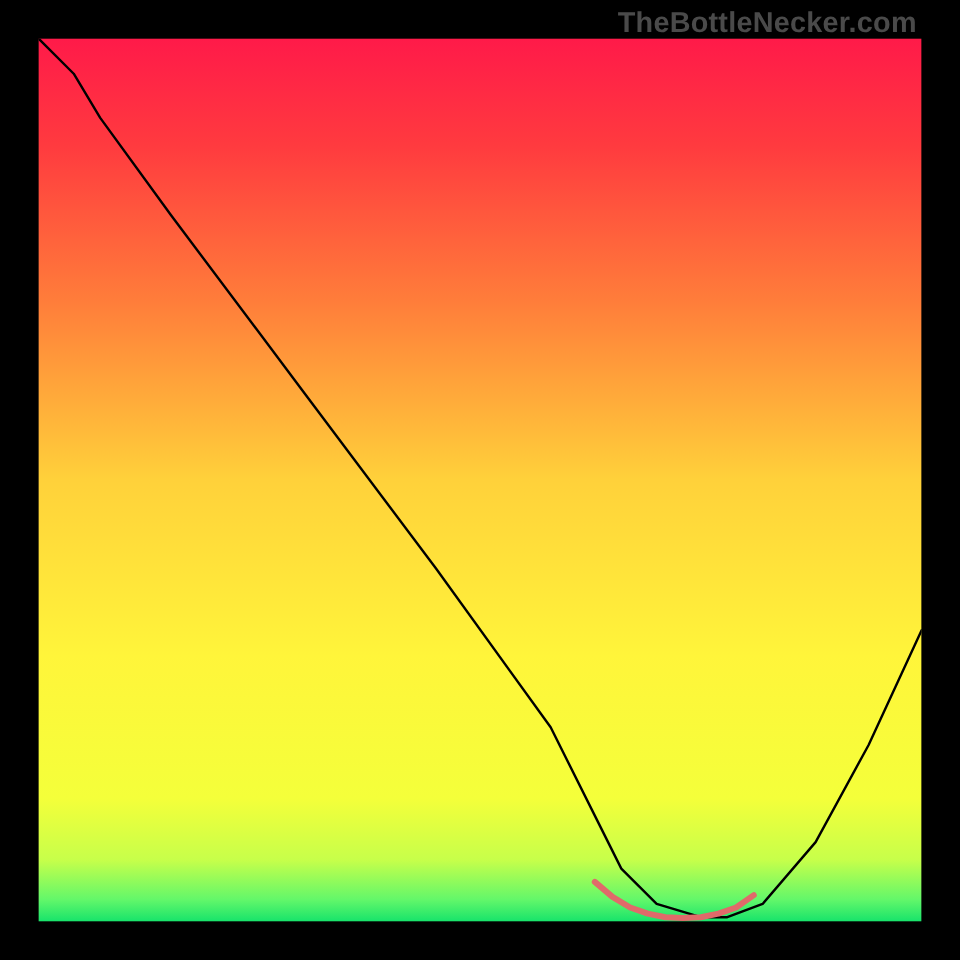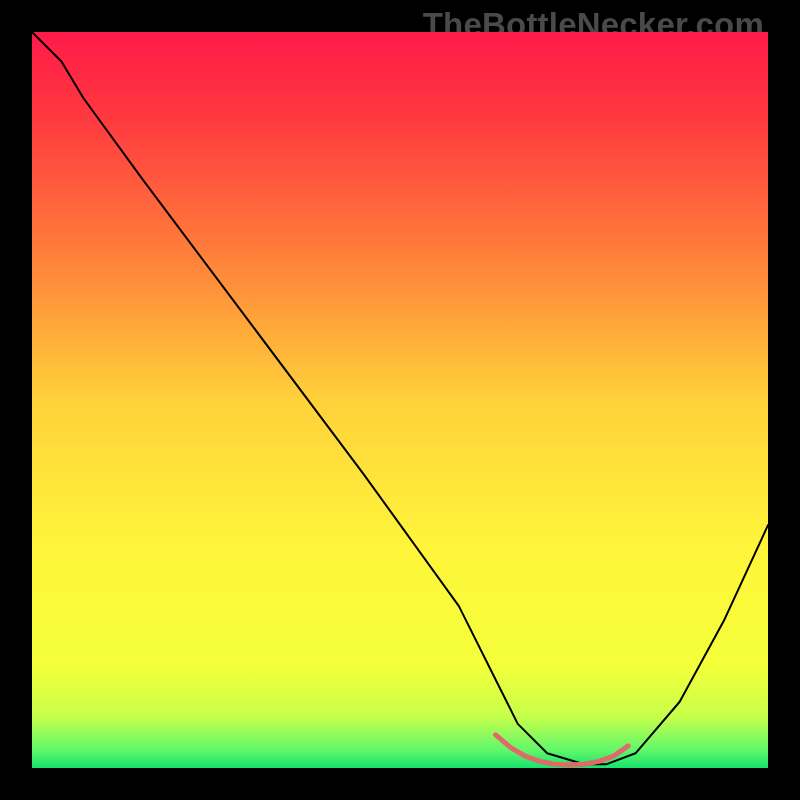--- a/index.html
+++ b/index.html
@@ -24,21 +24,21 @@
     left: 0;
     top: 0;
     width: 736px;
     height: 736px;
   }
   .watermark {
     position: absolute;
     top: 6px;
     right: 36px;
     color: #4a4a4a;
-    font-size: 33px;
+    font-size: 24px;
     font-weight: 600;
     letter-spacing: 0.2px;
   }
 </style>
 </head>
 <body>
 
 <div class="watermark">TheBottleNecker.com</div>
 
 <div class="frame">

